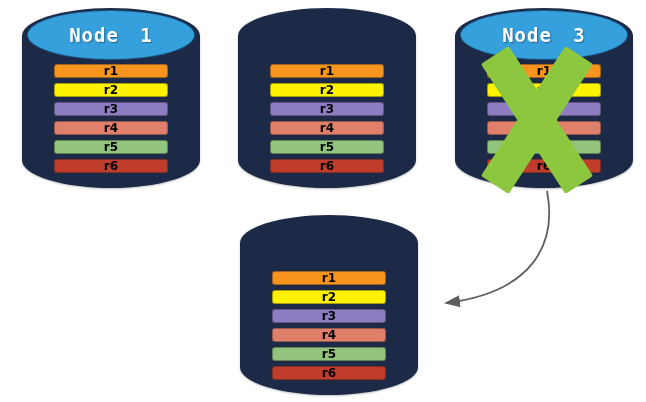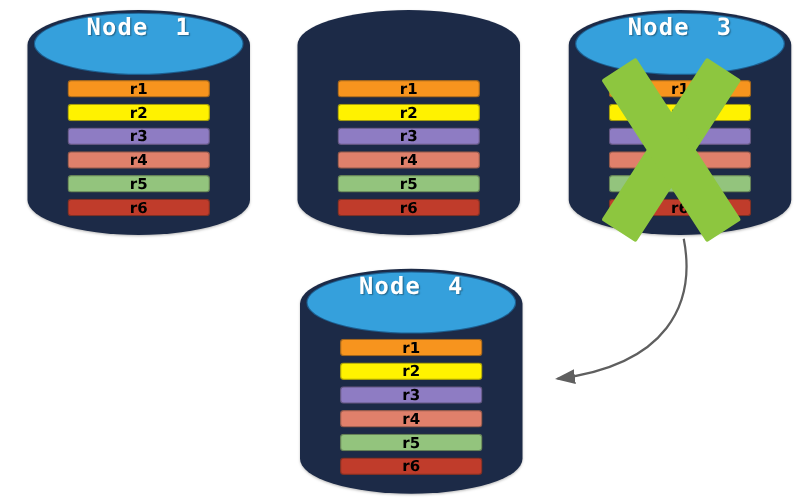--- a/index.html
+++ b/index.html
@@ -11,21 +11,21 @@
   .cyl-body {
     position:absolute; left:0; top:0; width:178px; height:180px;
     border-radius:89px / 28px;
     box-shadow:0 1px 2px rgba(0,0,0,0.25);
   }
   .cyl-top {
     position:absolute; left:5px; top:2px; width:168px; height:50px;
     border-radius:50%;
     border:1px solid rgba(10,40,80,0.55);
     box-sizing:border-box;
-    display:flex; justify-content:center;
+    display:flex; align-items:center; justify-content:center;
   }
   .node-title {
     color:#ffffff; font-weight:bold; font-size:19px;
     font-family:"DejaVu Sans Mono", "Liberation Mono", monospace;
     word-spacing:9px; letter-spacing:1px;
     text-shadow:1px 1px 1px rgba(0,0,0,0.35);
   }
   .bars { position:absolute; left:32px; top:56px; width:114px; }
   .bar {
     height:14px; margin-bottom:5px; border-radius:3px;
@@ -123,23 +123,20 @@
         </div>
     </div>
     <div class="cross">
       <div class="cross-stroke s1" style="background-color: rgb(141, 198, 63);"></div>
       <div class="cross-stroke s2" style="background-color: rgb(141, 198, 63);"></div>
     </div>
   </div>
 
   <div class="node" style="left:240px; top:215px;">
     <div class="cyl-body" style="background-color: rgb(28, 42, 71);"></div>
-    <div class="cyl-top" style="background-color: rgb(53, 160, 220);">
-      <span class="node-title">Node 4</span>
-    </div>
     <div class="bars">
       <div class="bar" style="background-color: rgb(247, 148, 30);">
           <span>r1</span>
         </div>
       <div class="bar" style="background-color: rgb(255, 242, 0);">
           <span>r2</span>
         </div>
       <div class="bar" style="background-color: rgb(142, 124, 195);">
           <span>r3</span>
         </div>

